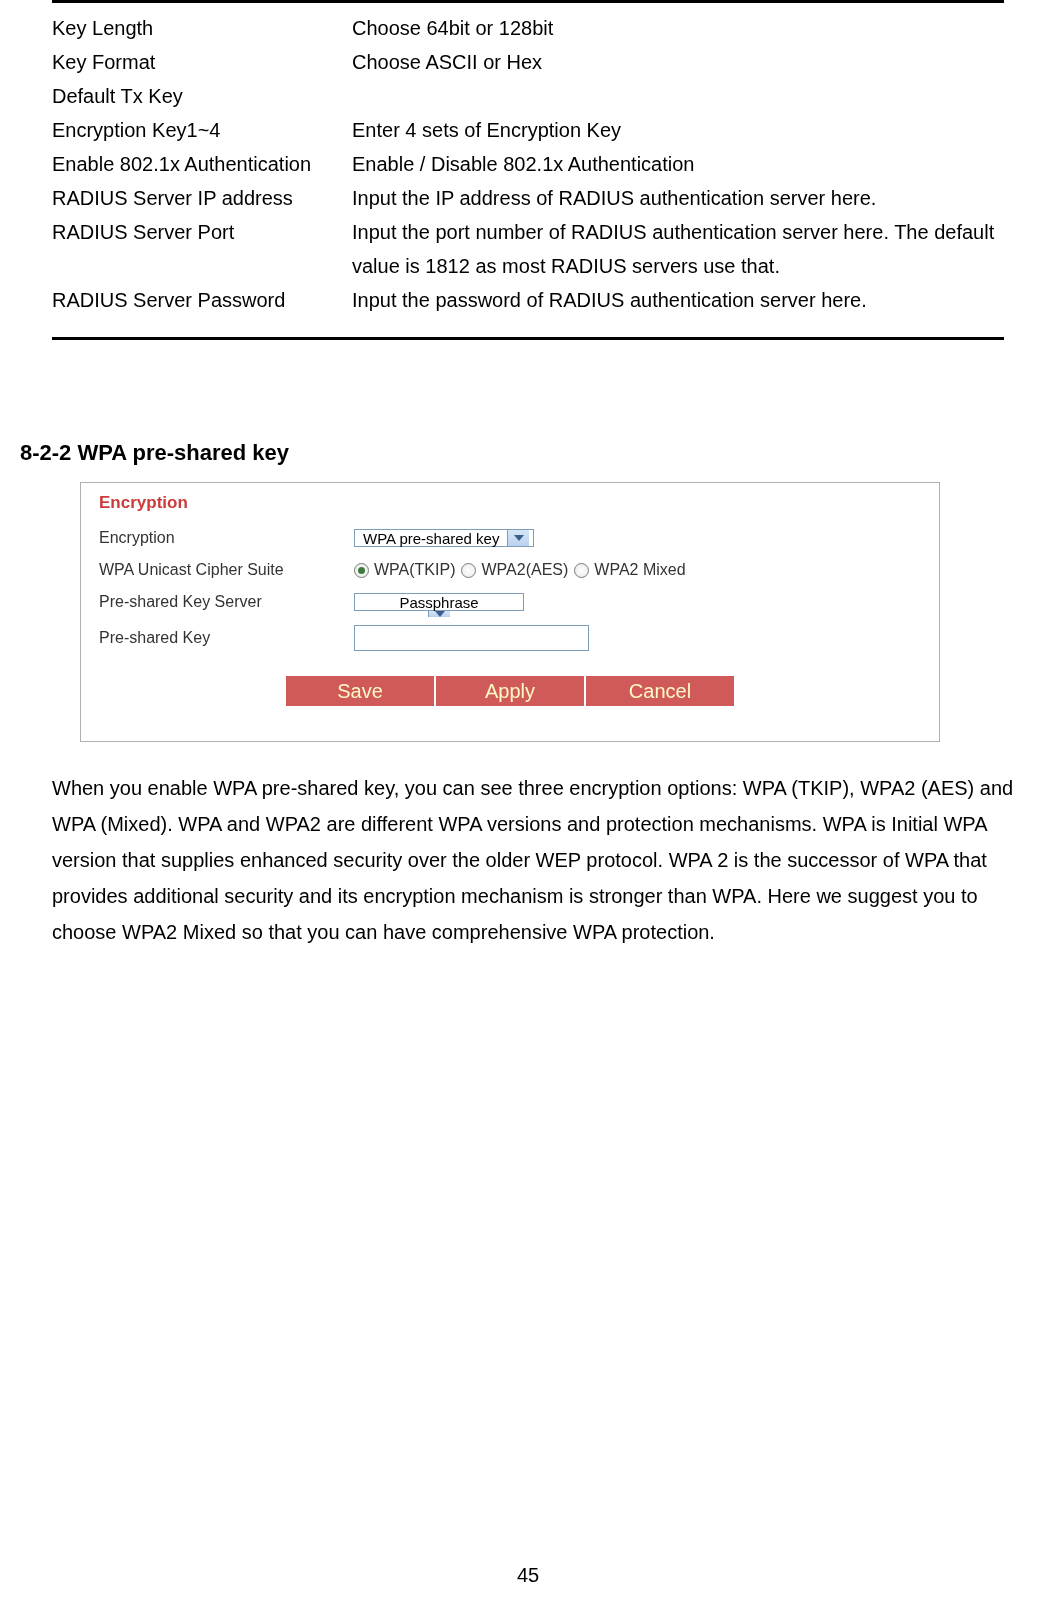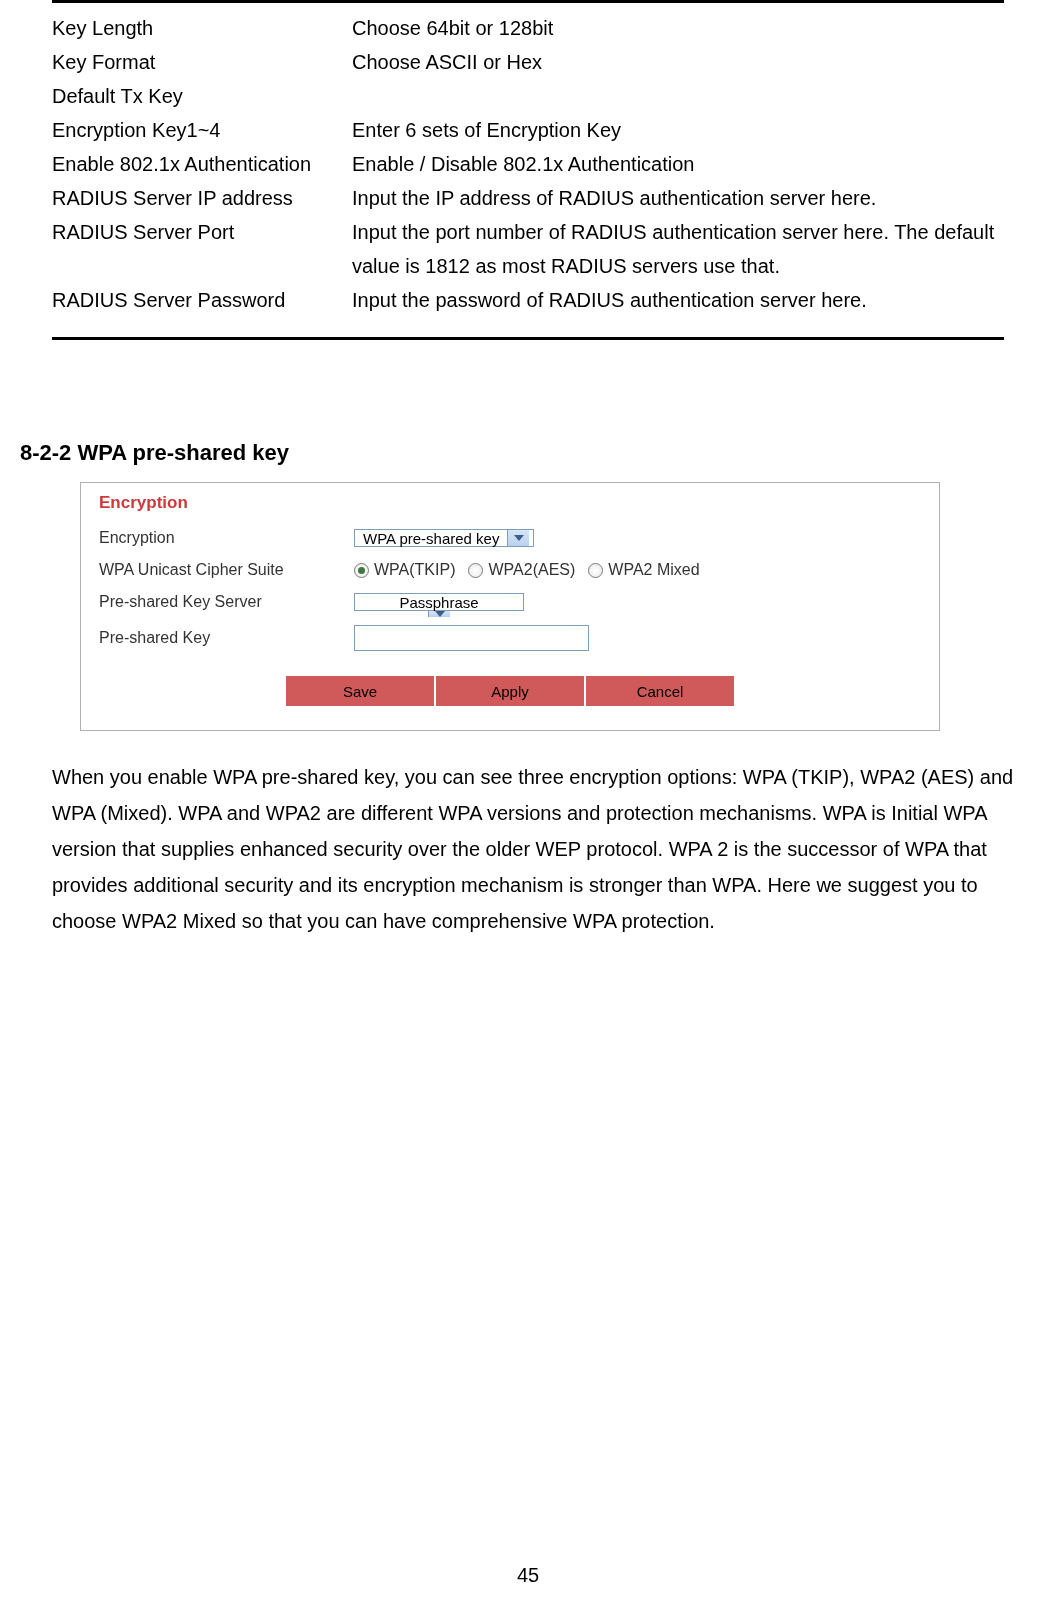--- a/index.html
+++ b/index.html
@@ -39,21 +39,21 @@
     .section-heading {
       font-size: 22px;
       margin-top: 100px;
       margin-left: 0;
       margin-bottom: 16px;
     }
     .screenshot-panel {
       margin-left: 60px;
       width: 860px;
       border: 1px solid #b0b0b0;
-      padding: 12px 18px 23px 18px;
+      padding: 12px 18px 34px 18px;
       background: #fff;
     }
     .fieldset-legend {
       color: #cc3a3a;
       font-weight: bold;
       font-family: "Segoe UI", Tahoma, sans-serif;
       font-size: 17px;
       position: relative;
       top: -2px;
     }
@@ -92,21 +92,21 @@
     }
     .arrow-down {
       width: 0; height: 0;
       border-left: 5px solid transparent;
       border-right: 5px solid transparent;
       border-top: 6px solid #3b5f8d;
     }
     .radio-group {
       display: flex;
       align-items: center;
-      gap: 13px;
+      gap: 6px;
     }
     .radio-item {
       display: inline-flex;
       align-items: center;
       gap: 5px;
     }
     .radio-circle {
       width: 15px; height: 15px;
       border: 1px solid #7a7a7a;
       border-radius: 50%;
@@ -131,24 +131,24 @@
     .button-row {
       display: flex;
       justify-content: center;
       gap: 0;
       margin-top: 24px;
     }
     .form-button {
       width: 150px;
       height: 32px;
       background: #d05a5a;
-      color: #000000;
+      color: #fef9c3;
       border: 1px solid #fff;
       font-family: "Segoe UI", Tahoma, sans-serif;
-      font-size: 15px;
+      font-size: 20px;
       display: flex;
       align-items: center;
       justify-content: center;
     }
     .body-text {
       margin-left: 32px;
       margin-right: 10px;
       margin-top: 28px;
       font-size: 20px;
       line-height: 36px;
@@ -175,21 +175,21 @@
     </div>
     <div class="param-row">
       <div class="param-label">Key Format</div>
       <div class="param-desc">Choose ASCII or Hex</div>
     </div>
     <div class="param-row">
       <div class="param-label">Default Tx Key</div>
     </div>
     <div class="param-row">
       <div class="param-label">Encryption Key1~4</div>
-      <div class="param-desc">Enter 6 sets of Encryption Key</div>
+      <div class="param-desc">Enter 4 sets of Encryption Key</div>
     </div>
     <div class="param-row">
       <div class="param-label">Enable 802.1x Authentication</div>
       <div class="param-desc">Enable / Disable 802.1x Authentication</div>
     </div>
     <div class="param-row">
       <div class="param-label">RADIUS Server IP address</div>
       <div class="param-desc">Input the IP address of RADIUS authentication server here.</div>
     </div>
     <div class="param-row">

